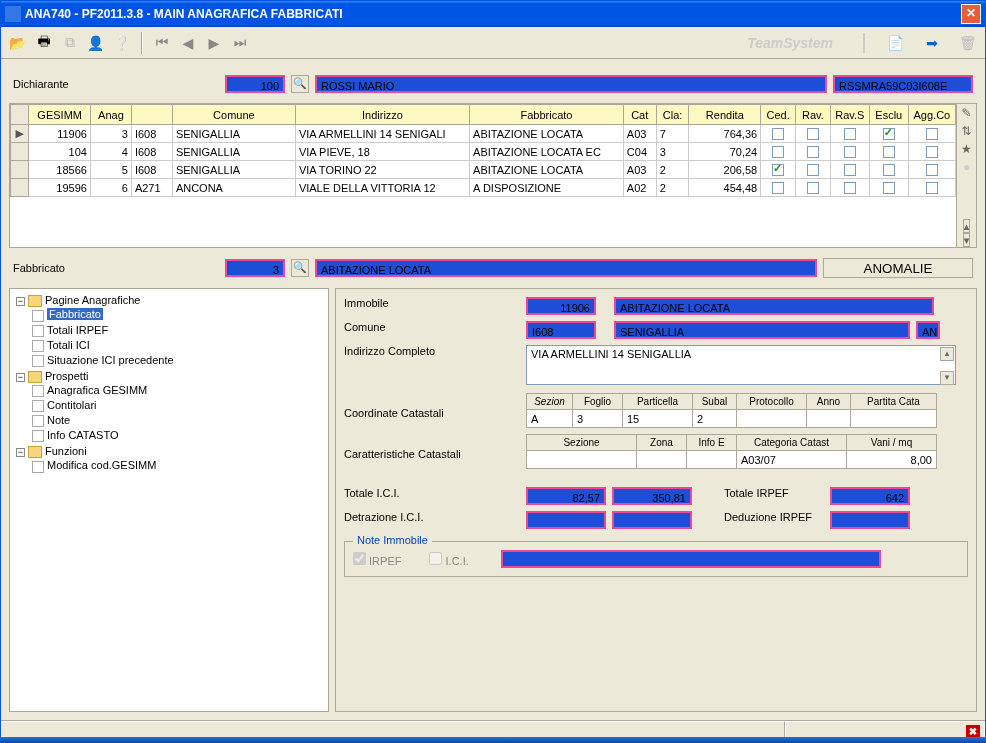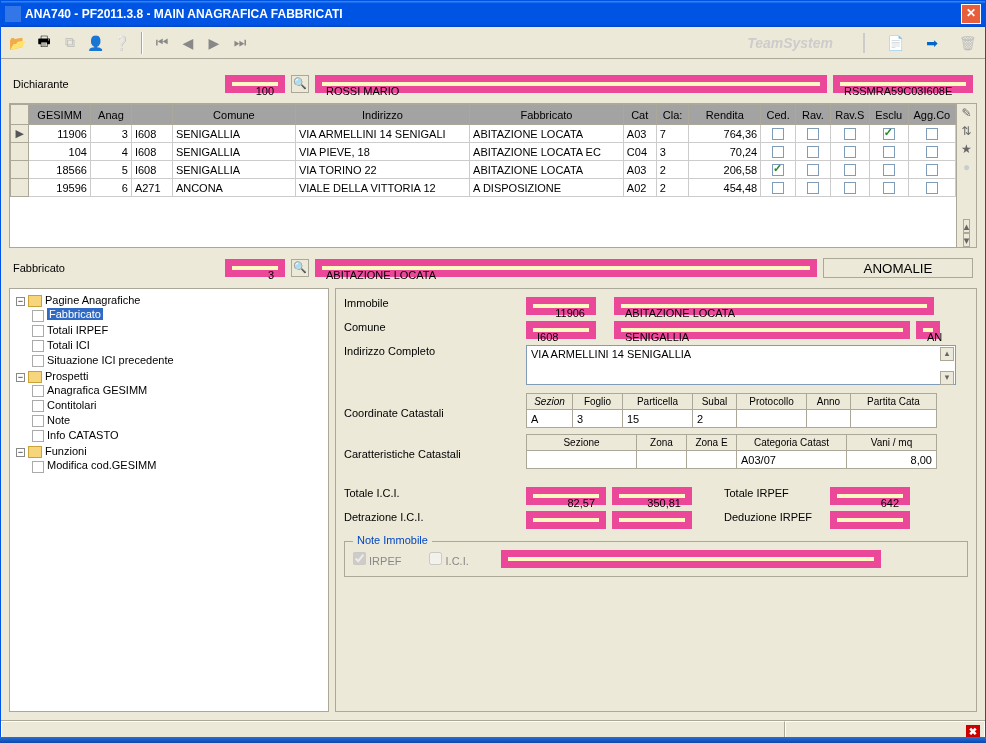--- a/index.html
+++ b/index.html
@@ -79,41 +79,41 @@
 }
 
 .row1 {
   display: flex;
   align-items: center;
   gap: 6px;
   padding: 8px 4px 4px 4px;
 }
 .label { color: #000; }
 .input-box {
-  background: #fef9c3;
-  border: 7px solid #ec4899;
+  background: #1d4ed8;
+  border: 2px solid #ec4899;
   padding: 2px 4px;
   height: 18px;
   line-height: 14px;
 }
 .num-right { text-align: right; }
 
 .grid-wrap {
   border: 1px solid #aca899;
   background: #fff;
   display: flex;
 }
 .grid-main { flex:1; }
 table.grid {
   width: 100%;
   border-collapse: collapse;
   font-size: 11px;
 }
 table.grid th {
-  background: #a3a3a3;
+  background: #fef9c3;
   border: 1px solid #aca899;
   padding: 2px 3px;
   font-weight: normal;
   height: 20px;
   white-space: nowrap;
   overflow: hidden;
 }
 table.grid td {
   border: 1px solid #ccc;
   padding: 2px 3px;
@@ -483,21 +483,21 @@
         </div>
 
         <div class="frow" style="align-items:flex-start;">
           <span class="flabel" style="padding-top:14px;">Caratteristiche Catastali</span>
           <span style="width:40px;"></span>
           <table style="border-collapse:collapse;">
             <tbody>
                 <tr id="caratt-head">
                   <td class="mini-th" style="width: 110px;">Sezione</td>
                   <td class="mini-th" style="width: 50px;">Zona</td>
-                  <td class="mini-th" style="width: 50px;">Zona E</td>
+                  <td class="mini-th" style="width: 50px;">Info E</td>
                   <td class="mini-th" style="width: 110px;">Categoria Catast</td>
                   <td class="mini-th" style="width: 90px;">Vani / mq</td>
                 </tr>
             <tr id="caratt-vals">
                   <td class="mini-td"></td>
                   <td class="mini-td"></td>
                   <td class="mini-td"></td>
                   <td class="mini-td">A03/07</td>
                   <td class="mini-td" style="text-align: right;">8,00</td>
                 </tr>

